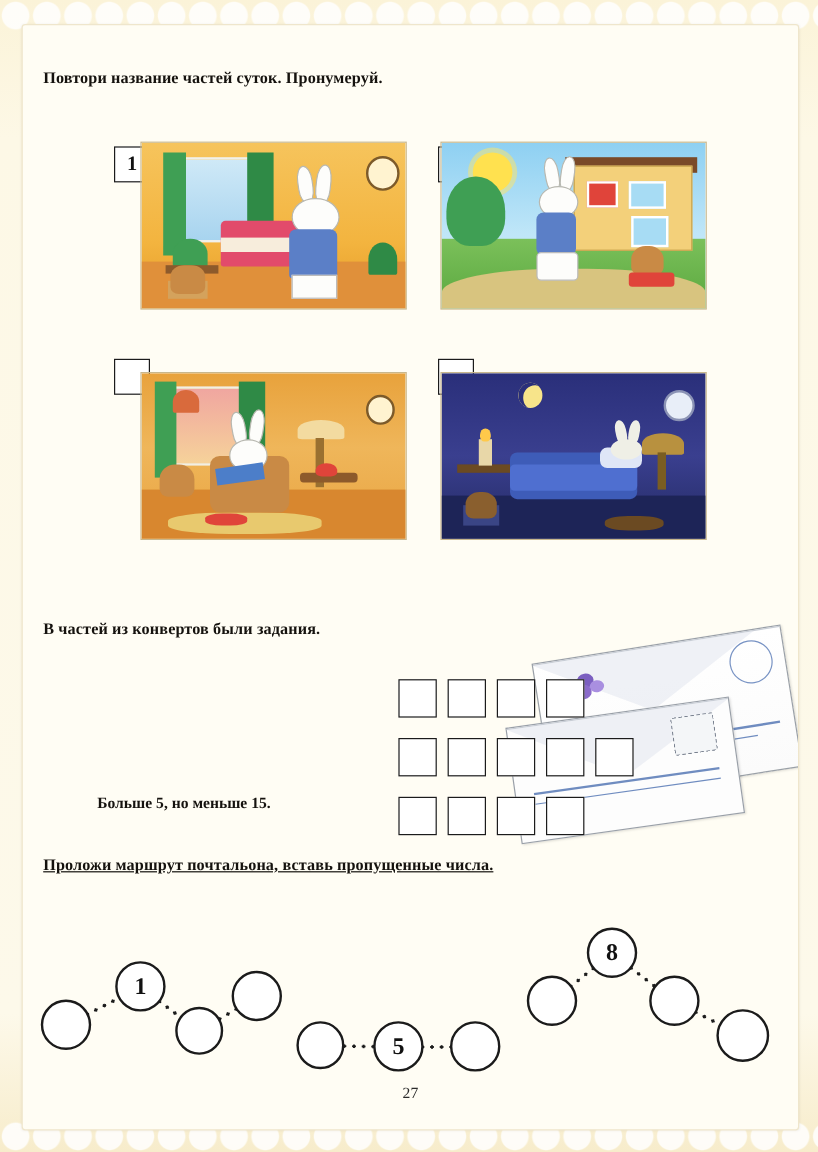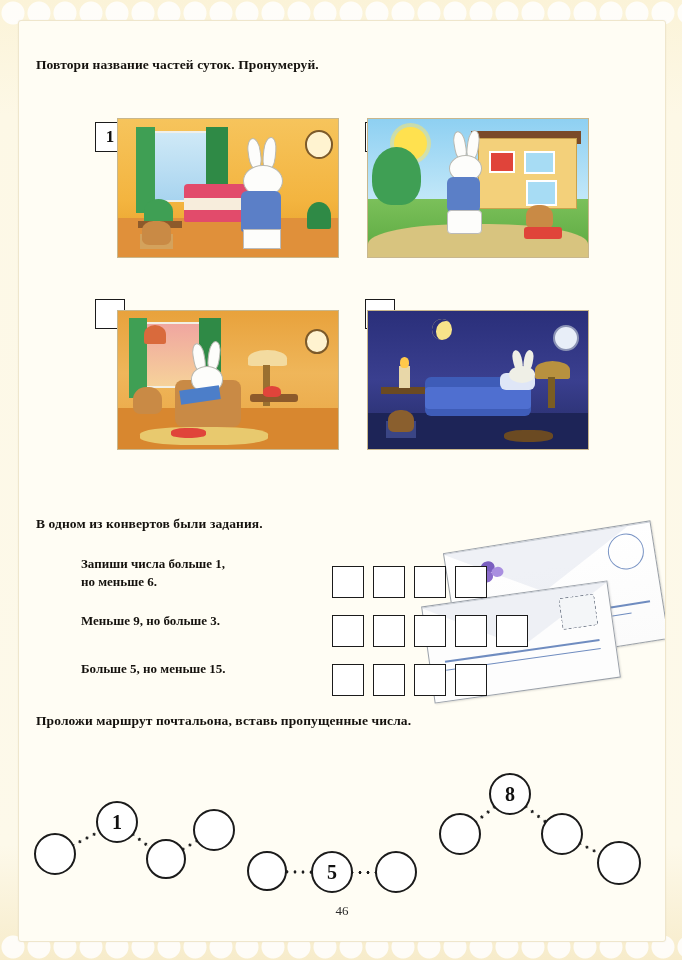--- a/index.html
+++ b/index.html
@@ -52,21 +52,21 @@
   h2.task-heading {
     position: absolute;
     font-size: 13.5px;
     font-weight: bold;
     color: #15120e;
     margin: 0;
     letter-spacing: 0.1px;
   }
   #heading-1 { left: 17px; top: 36px; }
   #heading-2 { left: 17px; top: 495px; }
-  #heading-3 { left: 17px; top: 692px; }
+  #heading-3 { left: 17px; top: 692px; text-decoration: underline; }
 
   
   .num-box {
     box-sizing: border-box;
     border: 1.6px solid #1b1b1b;
     background: #ffffff;
     display: flex;
     align-items: center;
     justify-content: center;
     font-family: "Liberation Serif", serif;
@@ -396,21 +396,21 @@
         <div class="n-lamppole"></div>
         <div class="n-table"></div>
         <div class="n-candle"></div>
         <div class="n-flame"></div>
         <div class="n-chair"></div>
         <div class="n-bear"></div>
       </div>
     </div>
 
 
-    <h2 class="task-heading" id="heading-2">В одном из конвертов были задания.</h2>
+    <h2 class="task-heading" id="heading-2">В частей из конвертов были задания.</h2>
 
     <div class="envelope" id="envelope-back">
       <div class="env-fold"></div>
       <svg class="env-flower" viewBox="0 0 50 38">
         <ellipse cx="14" cy="12" rx="7" ry="6" fill="#9b7fd4"></ellipse>
         <ellipse cx="25" cy="8" rx="7" ry="6" fill="#7b5fc0"></ellipse>
         <ellipse cx="34" cy="14" rx="6" ry="5" fill="#a98fe0"></ellipse>
         <ellipse cx="22" cy="17" rx="7" ry="6" fill="#8b6ccb"></ellipse>
         <path d="M20 22 L18 36" stroke="#3f9f54" stroke-width="2" fill="none"></path>
         <path d="M20 27 L11 31" stroke="#3f9f54" stroke-width="2" fill="none"></path>
@@ -425,23 +425,20 @@
 
     <div class="envelope" id="envelope-front">
       <div class="env-fold"></div>
       <div class="env-stamp"></div>
       <div class="env-lines" style="left:8%; width:84%;">
         <div class="env-line" style="width:100%"></div>
         <div class="env-line" style="width:100%"></div>
       </div>
     </div>
 
-    <div class="task-line" id="line-1" style="white-space: pre-line;">Запиши числа больше 1,
-но меньше 6.</div>
-    <div class="task-line" id="line-2">Меньше 9, но больше 3.</div>
     <div class="task-line" id="line-3">Больше 5, но меньше 15.</div>
 
     <div class="box-row" id="row-1">
       <div class="num-box"></div>
       <div class="num-box"></div>
       <div class="num-box"></div>
       <div class="num-box"></div>
     </div>
 
     <div class="box-row" id="row-2">
@@ -476,15 +473,15 @@
         <div class="circle" style="left: 356px; top: 110px; width: 42px; height: 42px; font-size: 20px;"></div>
         <div class="dots" style="left: 441px; top: 91.5px; width: 64.0312px; transform: rotate(-38.6598deg); transform-origin: 0px 50%;"></div>
         <div class="dots" style="left: 491px; top: 51.5px; width: 65.6049px; transform: rotate(37.5686deg); transform-origin: 0px 50%;"></div>
         <div class="dots" style="left: 543px; top: 91.5px; width: 63.9531px; transform: rotate(26.9657deg); transform-origin: 0px 50%;"></div>
         <div class="circle" style="left: 420px; top: 72px; width: 42px; height: 42px; font-size: 20px;"></div>
         <div class="circle" style="left: 470px; top: 32px; width: 42px; height: 42px; font-size: 20px;">8</div>
         <div class="circle" style="left: 522px; top: 72px; width: 42px; height: 42px; font-size: 20px;"></div>
         <div class="circle" style="left: 578px; top: 100px; width: 44px; height: 44px; font-size: 21px;"></div>
       </div>
 
-    <div class="page-number">46</div>
+    <div class="page-number">27</div>
   </div>
 </div>
 
 </body></html>

